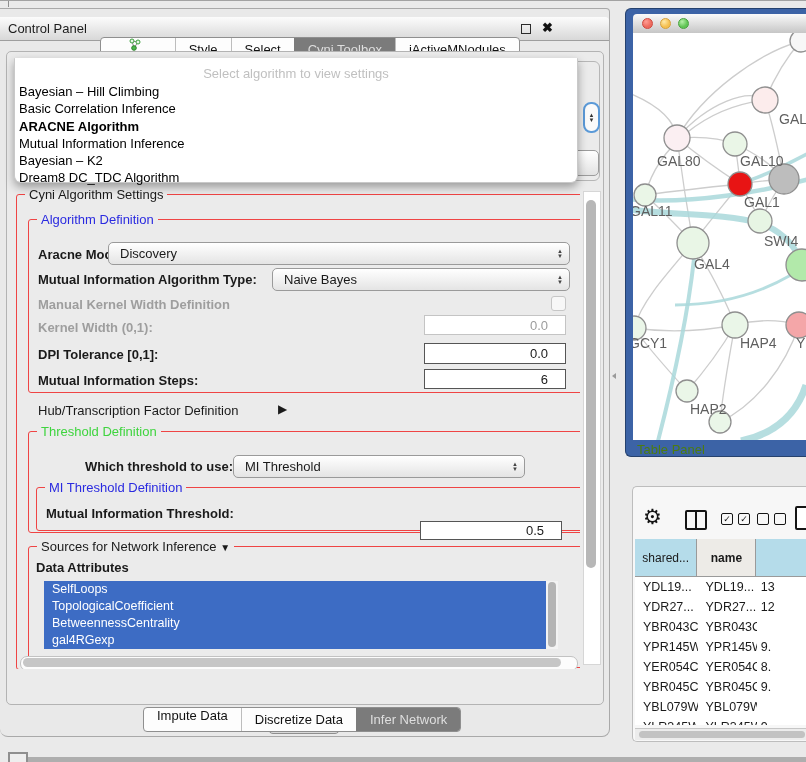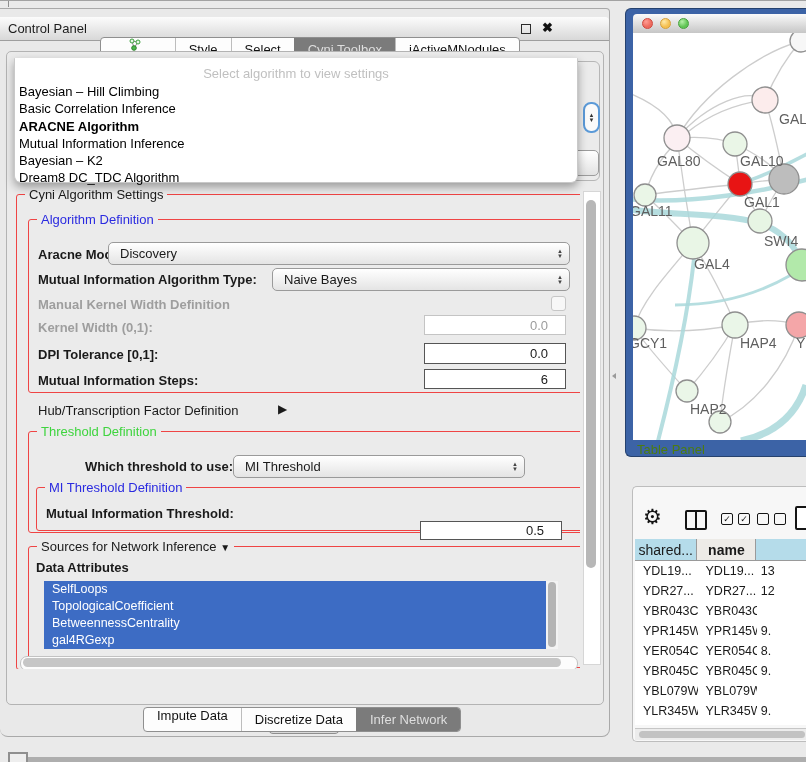--- a/index.html
+++ b/index.html
@@ -92,21 +92,21 @@
   .tp{left:632px;top:486px;width:174px;height:254px;background:#f7f7f7;border:1px solid #bdbdbd;border-right:none;
       border-radius:5px 0 0 5px;}
   .gear{position:absolute;left:10px;top:18px;font-size:21px;color:#141414;}
   .colicon{position:absolute;left:52px;top:23px;width:18px;height:16px;border:2px solid #141414;border-radius:2px;}
   .colicon:after{content:"";position:absolute;left:8px;top:0;width:2px;height:16px;background:#141414;}
   .ckpair{position:absolute;display:flex;gap:5px;}
   .ck{width:10px;height:10px;border:1.6px solid #141414;border-radius:2px;font-size:9px;line-height:10px;
       text-align:center;color:#141414;}
   .pageicon{position:absolute;left:162px;top:19px;width:15px;height:20px;border:2px solid #141414;border-radius:2px;background:#fff;}
   .tbl{position:absolute;left:2px;top:52px;width:172px;height:186px;overflow:hidden;background:#fff;}
-  .thead{display:flex;height:22px;font-size:14px;}
+  .thead{display:flex;height:38px;font-size:12px;}
   .th{display:flex;align-items:center;justify-content:center;border-right:1px solid #9a9a9a;
       border-bottom:1px solid #9a9a9a;box-sizing:border-box;white-space:nowrap;overflow:hidden;}
   .th.blue{background:#b5dcea;} .th.plain{background:#edebe7;font-weight:bold;}
   .trow{display:flex;height:20px;font-size:12.5px;align-items:center;}
   .td{box-sizing:border-box;padding-left:8px;white-space:nowrap;overflow:hidden;}
   .tp-hscroll{position:absolute;left:2px;top:241px;width:172px;height:11px;background:#ececec;border-top:1px solid #c6c6c6;}
   .tp-hthumb{position:absolute;left:4px;top:2px;width:166px;height:7px;border-radius:4px;background:#c2c2c2;}
 
   
   .hairline{left:0;top:0;width:806px;height:1px;background:#a2a2a2;}

